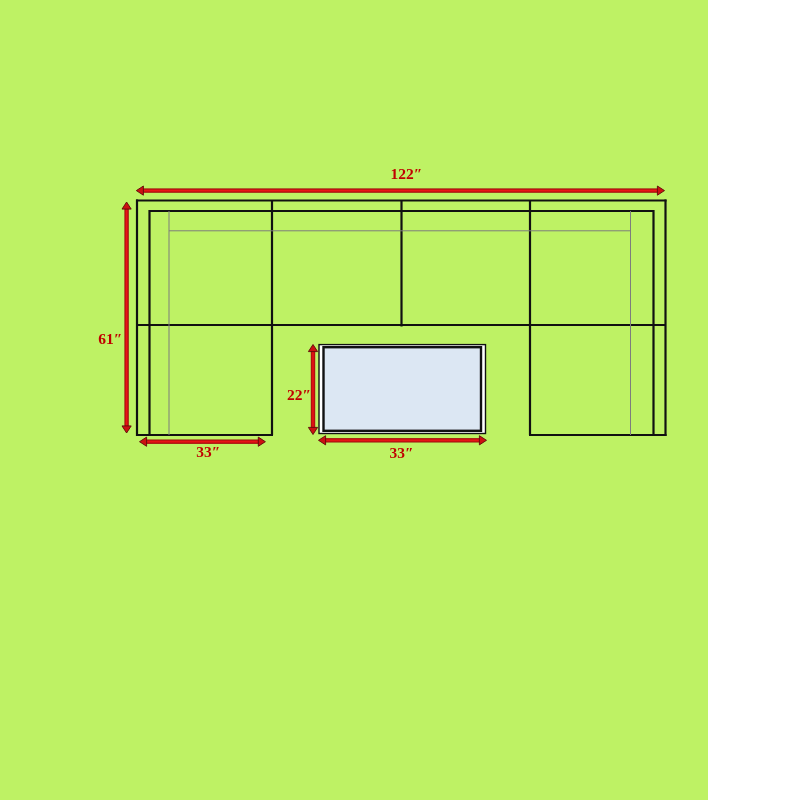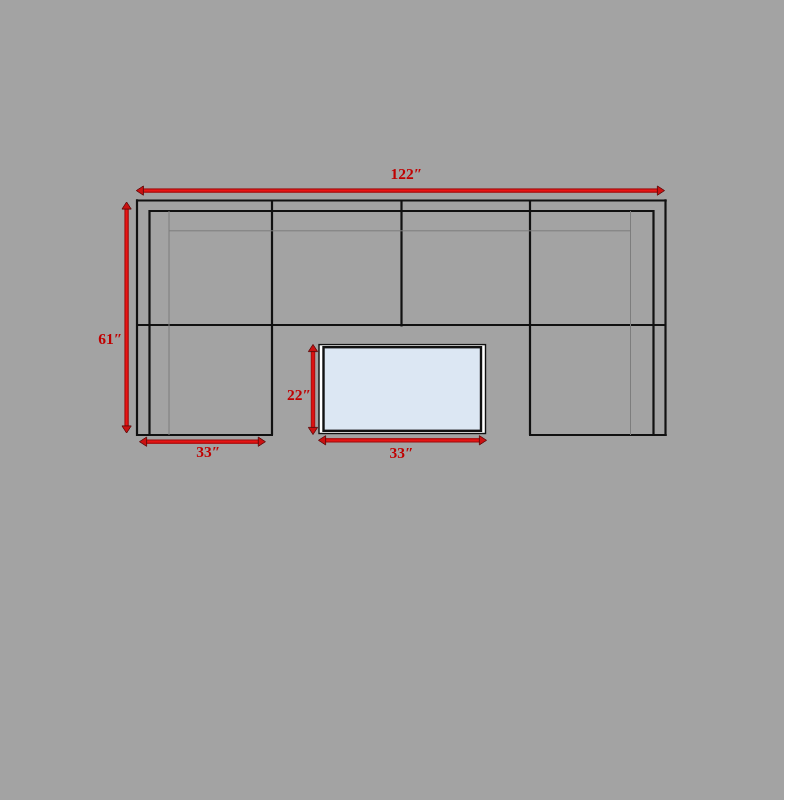--- a/index.html
+++ b/index.html
@@ -1,16 +1,16 @@
 <!DOCTYPE html>
 <html><head>
 <meta charset="utf-8">
 <style>
   html,body{margin:0;padding:0;background:#ffffff;}
-  .page{width:784px;height:800px;position:relative;background:#a3a3a3;overflow:hidden;}
+  .page{width:708px;height:800px;position:relative;background:#bef264;overflow:hidden;}
   svg{position:absolute;left:0;top:0;}
   text{font-family:"Liberation Serif", serif;font-weight:bold;fill:#c00000;}
 </style>
 </head>
 <body>
 <div class="page">
 <svg width="800" height="800" viewBox="0 0 800 800">
   <defs>
     <linearGradient id="rg" x1="0" y1="0" x2="0" y2="1">
       <stop offset="0" stop-color="#9a0c0c"></stop>

